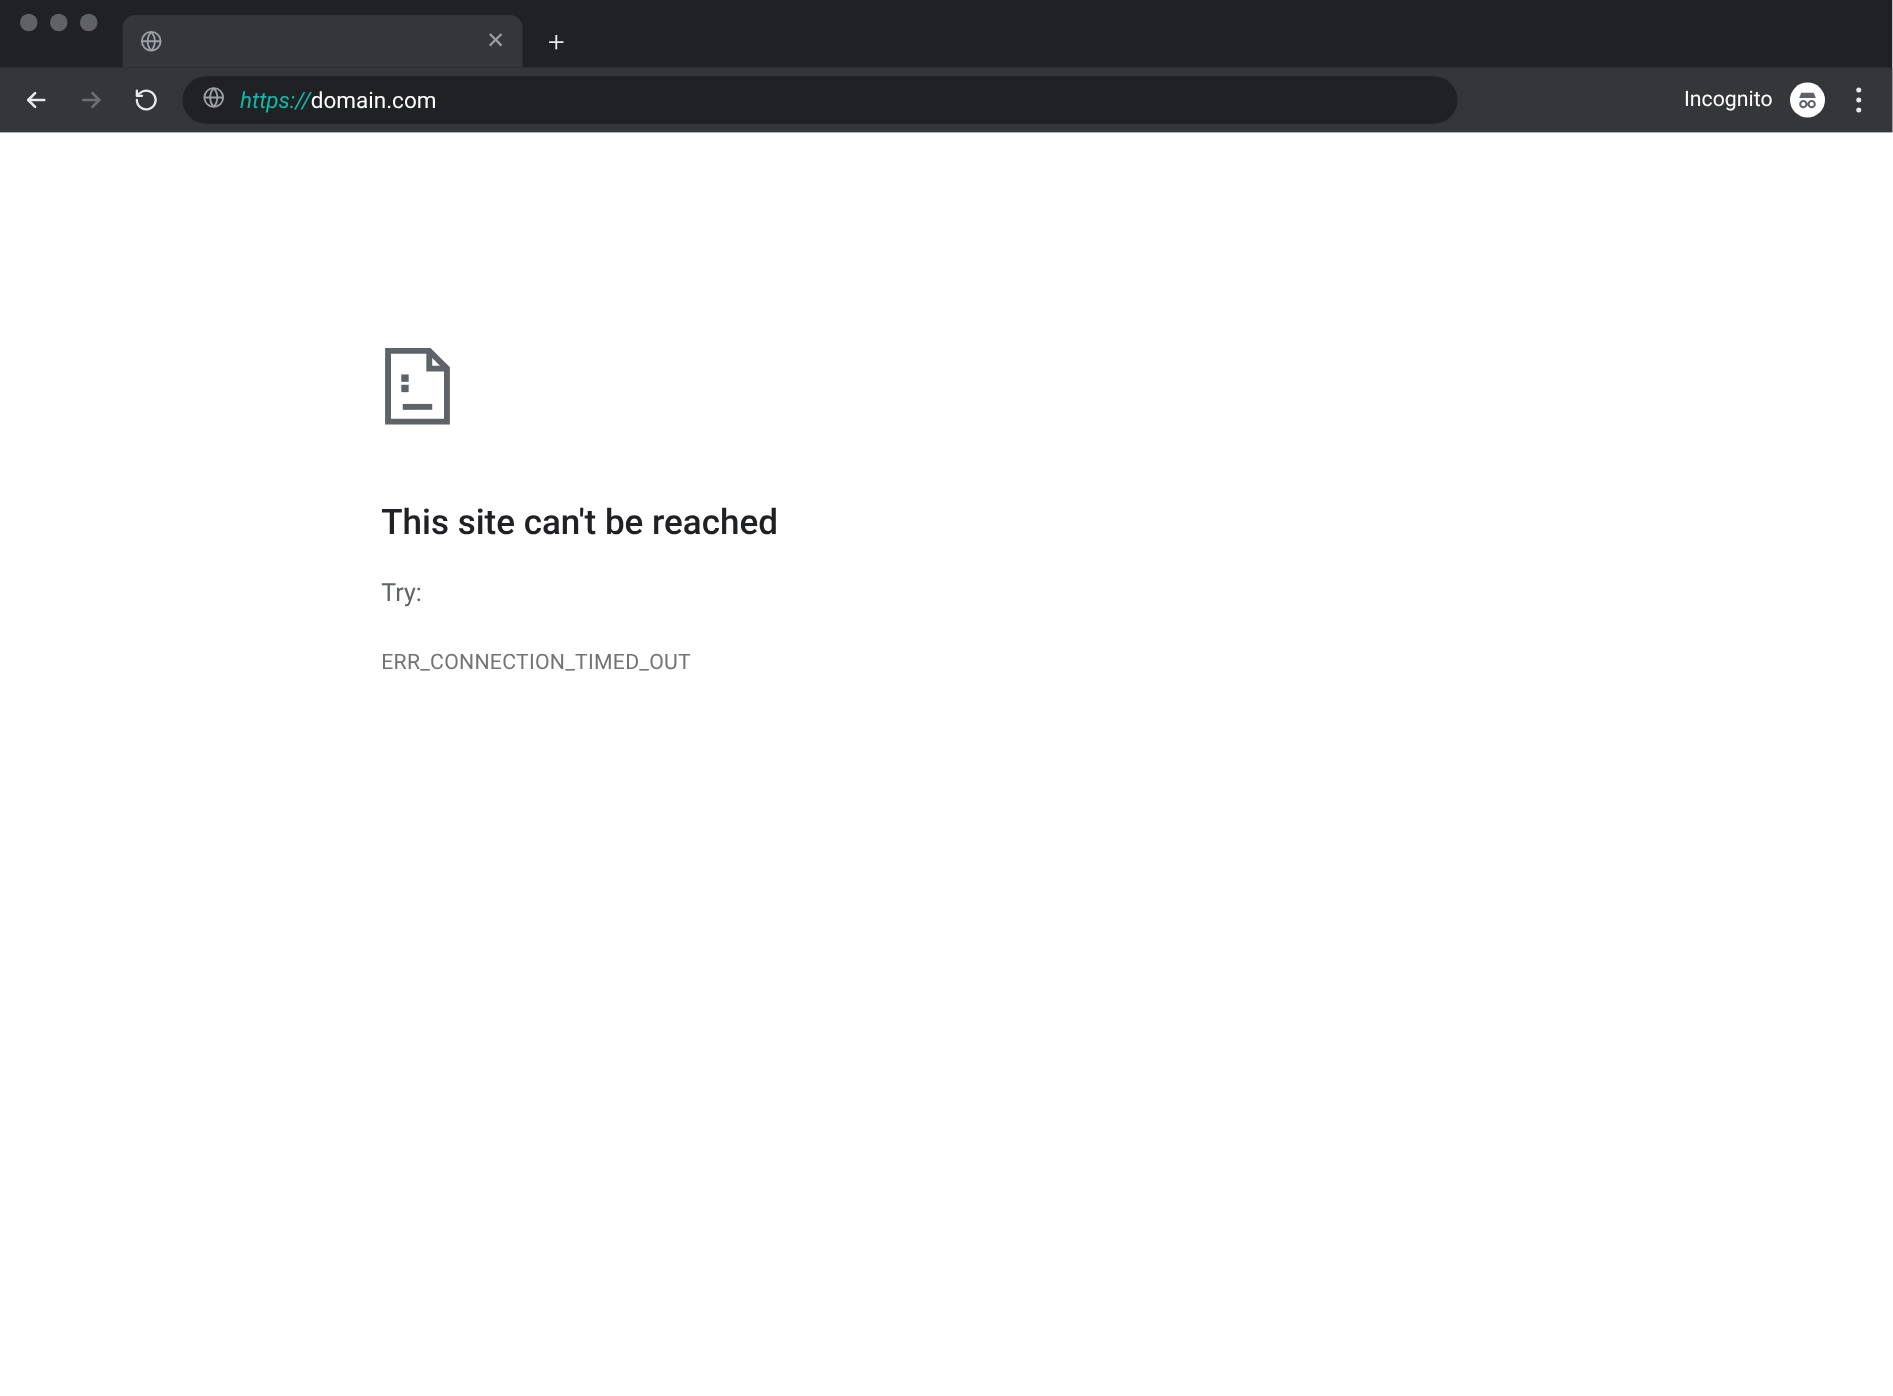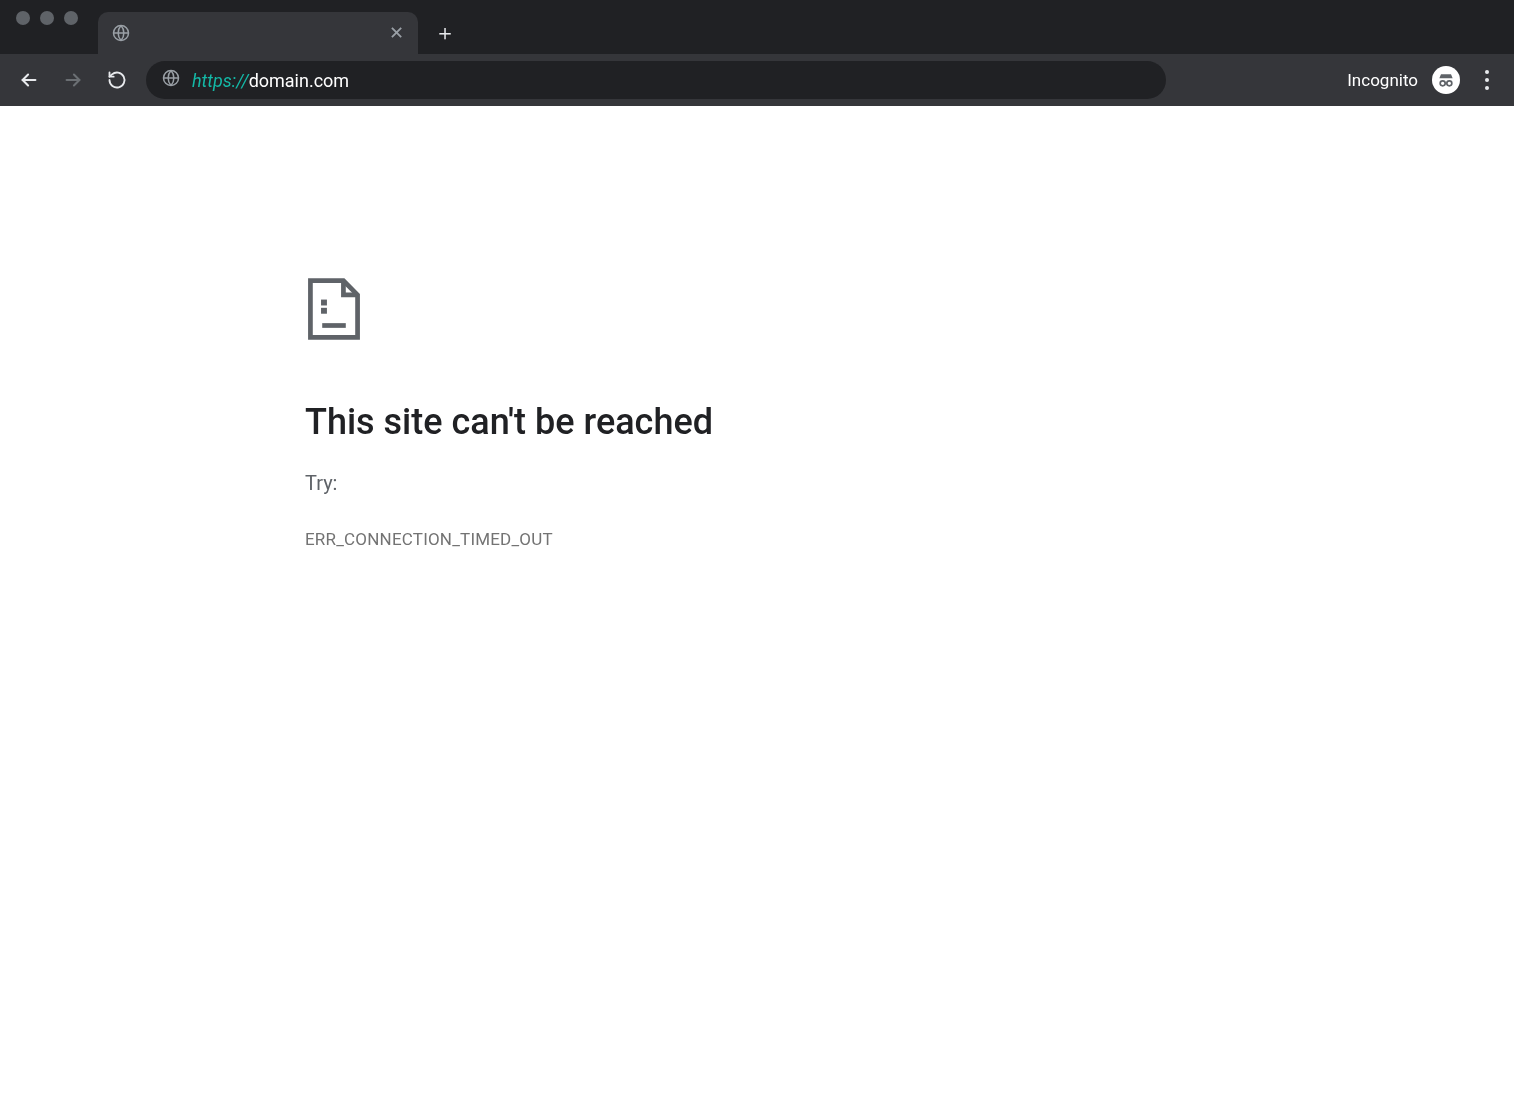--- a/index.html
+++ b/index.html
@@ -45,21 +45,21 @@
   .kebab { width:26px; display:flex; flex-direction:column; align-items:center; gap:4px; cursor:pointer; }
   .kebab span { width:4px; height:4px; border-radius:50%; background:#e8eaed; display:block; }
 
   
   .page { background:#fff; height:calc(1117px - 106px); width:100%; position:relative; }
   .error-wrap {
     position:absolute; left:305px; top:170px; width:900px;
     color:#202124;
   }
   .sad-file { margin-bottom:55px; }
-  .error-title { font-size:36px; font-weight:500; color:#202124; margin-bottom:28px; }
+  .error-title { font-size:28px; font-weight:500; color:#202124; margin-bottom:28px; }
   .error-msg   { font-size:20px; color:#5f6368; margin-bottom:32px; }
   .error-msg b { color:#5f6368; font-weight:600; }
   .try-label   { font-size:20px; color:#5f6368; margin-bottom:12px; }
   ul.suggestions { list-style:disc; padding-left:48px; color:#5f6368; font-size:20px; }
   ul.suggestions li { margin-bottom:6px; }
   ul.suggestions li.link { color:#1a73e8; cursor:pointer; }
   ul.suggestions li.link::marker { color:#5f6368; }
   .err-code { font-size:17px; color:#737373; margin-top:34px; letter-spacing:.2px; }
 
   .button-row { position:absolute; left:305px; top:592px; width:900px; display:flex; justify-content:space-between; align-items:center; }

